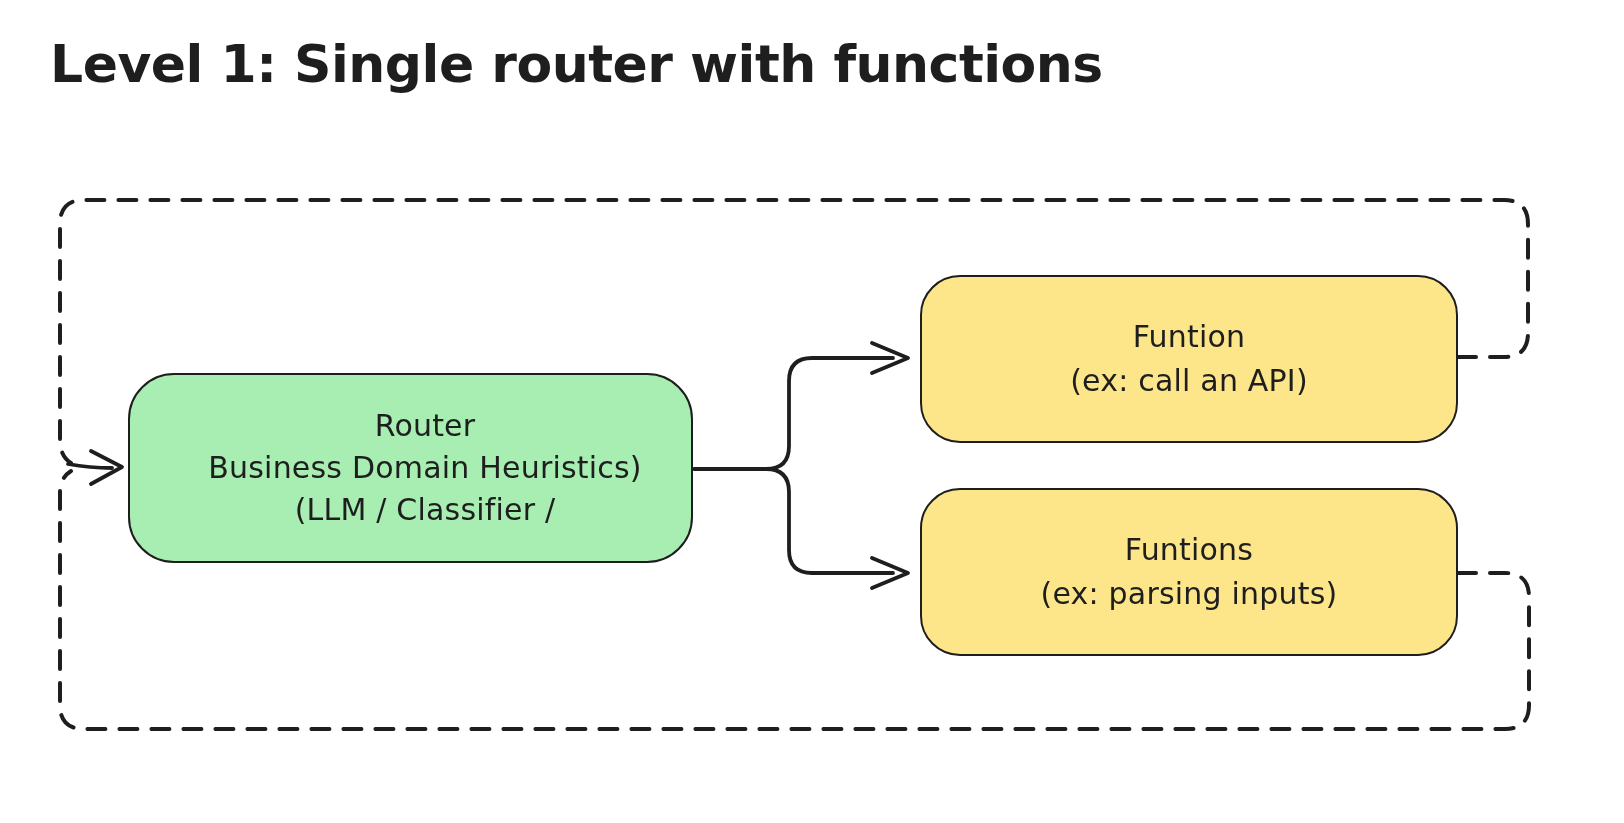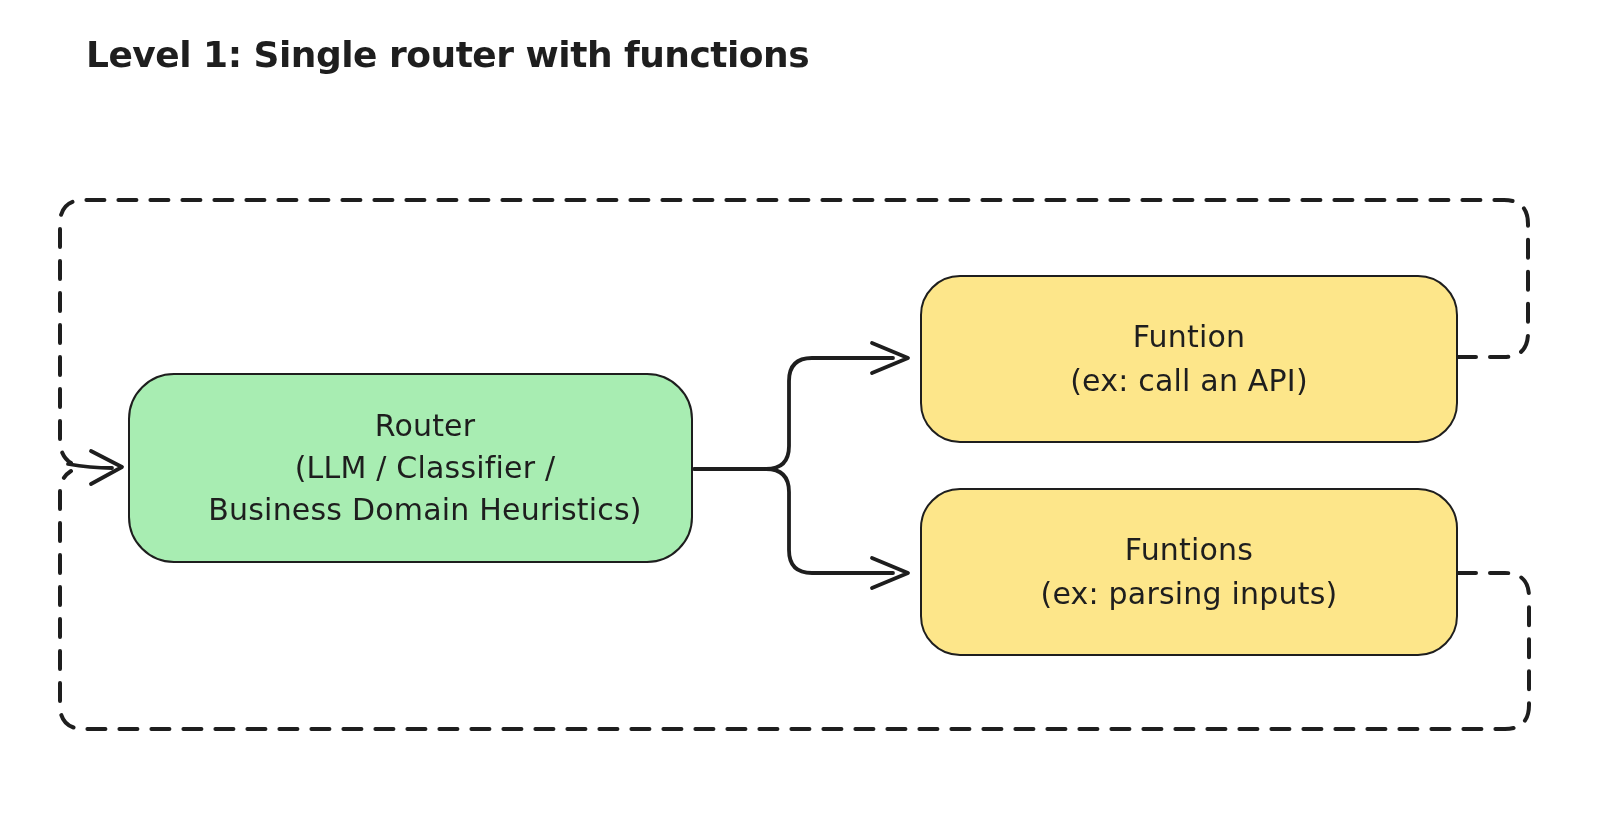--- a/index.html
+++ b/index.html
@@ -16,26 +16,25 @@
     font-family: "DejaVu Sans", "Liberation Sans", sans-serif;
   }
   .canvas {
     position: relative;
     width: 1624px; height: 823px;
     background: var(--background);
   }
   .title {
     position: absolute;
     left: 50px; top: 34px;
-    font-size: 36px;
+    font-size: 52px;
     font-weight: 700;
     letter-spacing: -0.5px;
     color: var(--stroke);
     white-space: nowrap;
-    margin-left: 36px;
   }
   svg.connectors {
     position: absolute;
     left: 0; top: 0;
     width: 1624px; height: 823px;
   }
   svg.connectors path {
     fill: none;
     stroke: var(--stroke);
     stroke-linecap: round;
@@ -103,22 +102,22 @@
     <path class="solid" d="M 694 469 L 766 469"></path>
     <path class="solid" d="M 766 469 Q 789 469 789 446 L 789 381 Q 789 358 812 358 L 893 358"></path>
     <path class="solid" d="M 872 343 L 908 358 L 872 373"></path>
     <path class="solid" d="M 766 469 Q 789 469 789 492 L 789 550 Q 789 573 812 573 L 893 573"></path>
     <path class="solid" d="M 872 558 L 908 573 L 872 588"></path>
   </svg>
 
   <div class="node node-router">
     <div class="node-text">
       <span>Router</span>
+      <span>Business Domain Heuristics)</span>
       <span>(LLM / Classifier /</span>
-      <span>Business Domain Heuristics)</span>
     </div>
   </div>
 
   <div class="node node-function-top">
     <div class="node-text">
       <span>Funtion</span>
       <span>(ex: call an API)</span>
     </div>
   </div>
 

